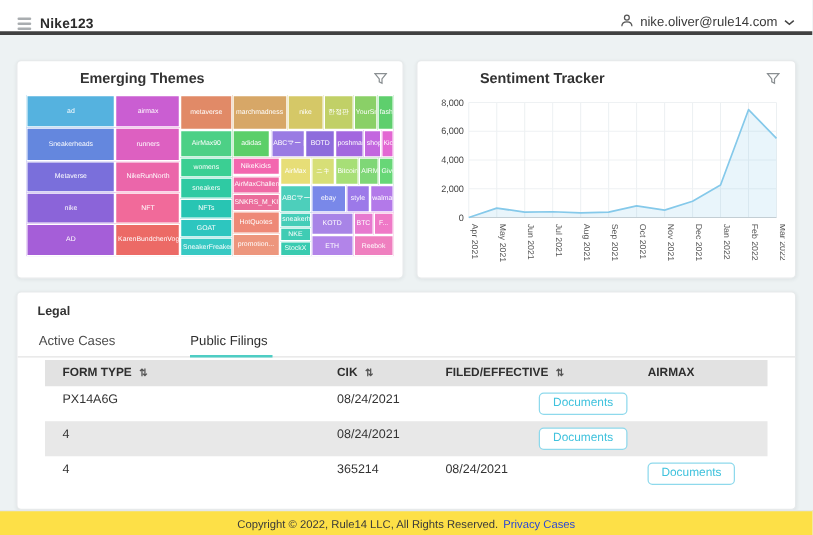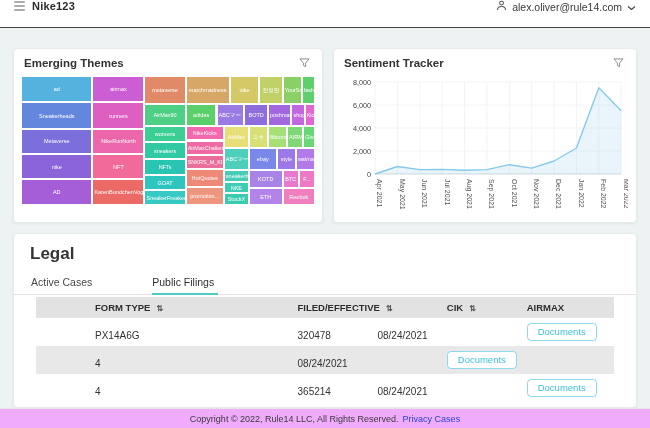--- a/index.html
+++ b/index.html
@@ -1,68 +1,68 @@
 <!DOCTYPE html>
 <html><head>
 <meta charset="utf-8">
 <style>
   * { margin:0; padding:0; box-sizing:border-box; }
   html,body { width:650px; height:428px; }
   body { font-family:"Liberation Sans", sans-serif; background:#edf2f3; color:#333; font-size:11px; overflow:hidden; }
 
   
-  .topbar { height:28px; background:#fff; border-bottom:1px solid #404040; display:flex; align-items:flex-start; justify-content:space-between; padding:0 14px; }
+  .topbar { height:28px; background:#fff; border-bottom:3px solid #404040; display:flex; align-items:flex-end; justify-content:space-between; padding:0 14px; }
   .brand-wrap { display:flex; align-items:center; gap:7px; }
   .burger { display:flex; flex-direction:column; gap:2px; cursor:pointer; }
   .burger span { width:11px; height:2px; background:#a9adb0; border-radius:1px; }
   .brand { font-size:11px; font-weight:bold; color:#2b2b2b; letter-spacing:.2px; }
   .user-wrap { display:flex; align-items:center; gap:5px; cursor:pointer; }
   .user-email { font-size:10.5px; color:#3a3a3a; }
 
   
   .main { padding:20px 13px 0 13px; }
   .row { display:flex; gap:10px; }
   .panel { background:#fff; border:1px solid #e7eaeb; border-radius:4px; box-shadow:0 1px 3px rgba(40,60,70,.07); }
   .panel-themes { width:310px; height:175px; }
   .panel-sentiment { flex:1; height:175px; }
-  .panel-head { display:flex; align-items:center; justify-content:space-between; padding:7px 10px 4px 10px; }
+  .panel-head { display:flex; align-items:center; justify-content:space-between; padding:7px 10px 4px 10px;margin-left:40px; }
   .panel-title { font-size:11.5px; font-weight:bold; color:#333; }
   .filter-btn { cursor:pointer; line-height:0; padding:2px; }
 
   
   .treemap { position:relative; margin:2px 7px 7px 7px; height:129px; overflow:hidden; }
   .tile { position:absolute; border:1px solid #fff; display:flex; align-items:center; justify-content:center; overflow:hidden; }
   .tile span { color:#fff; font-size:5.5px; line-height:1.1; text-align:center; white-space:nowrap; overflow:hidden; max-width:100%; padding:0 1px; }
 
   
   .chart-wrap { padding:0 8px 4px 6px; }
   .chart-wrap svg { display:block; width:100%; height:146px; }
 
   
   .panel-legal { margin-top:10px; height:175px; overflow:hidden; }
-  .legal-title { padding:10px 16px 8px 16px; font-size:17px; font-weight:bold; color:#333; }
+  .legal-title { padding:10px 16px 8px 16px; font-size:10px; font-weight:bold; color:#333; }
   .tabs { display:flex; border-bottom:1px solid #e3e3e3; padding-left:17px; }
   .tab { padding:4px 14px 6px 0; margin-right:46px; font-size:10.5px; color:#4a4a4a; cursor:pointer; position:relative; }
   .tab.active { color:#2f2f2f; }
   .tab.active::after { content:""; position:absolute; left:0; right:10px; bottom:-1px; height:2px; background:#4ecdc4; }
   .search-area { padding:8px 0 6px 27px; }
   .search-input { border:none; border-bottom:1px solid #b9bdbf; width:112px; font-size:9.5px; color:#555; padding:2px 1px 3px 1px; background:transparent; outline:none; font-family:"Liberation Sans",sans-serif; }
   .search-input::placeholder { color:#6b6b6b; }
 
   .ltable { margin:2px 22px 0 22px; font-size:10px; }
-  .trow { display:flex; align-items:flex-end;padding-left:45px; }
+  .trow { display:flex; align-items:flex-start; }
   .thead { background:#e2e2e2; font-weight:bold; font-size:9.5px; color:#2e2e2e; }
   .trow.alt { background:#e8e8e8; }
   .tcell { padding:5px 14px; }
   .c1 { width:38%; } .c2 { width:15%; } .c3 { width:28%; } .c4 { width:19%; }
   .sort-glyph { font-size:8px; color:#555; margin-left:6px; cursor:pointer; }
   .doc-btn { background:#fff; border:1px solid #8ed9ec; color:#3fc2dd; border-radius:4px; padding:2px 10px 3px 10px; font-size:9.5px; cursor:pointer; font-family:"Liberation Sans",sans-serif; }
 
   
-  .footer { position:absolute; left:0; right:0; bottom:0; height:20px; background:#f0abfc; border-top:1px solid #e4e7e8; display:flex; align-items:center; justify-content:center; gap:4px; font-size:9px; color:#3a3a3a; }
+  .footer { position:absolute; left:0; right:0; bottom:0; height:20px; background:#fde047; border-top:1px solid #e4e7e8; display:flex; align-items:center; justify-content:center; gap:4px; font-size:9px; color:#3a3a3a; }
   .footer a { color:#2945d8; text-decoration:none; cursor:pointer; }
 </style>
 </head>
 <body>
 
 <div class="topbar">
   <div class="brand-wrap">
     <div class="burger">
         <span></span>
         <span></span>
@@ -70,21 +70,21 @@
       </div>
     <div class="brand">Nike123</div>
   </div>
   <div class="user-wrap">
     <span>
       <svg width="11" height="11" viewBox="0 0 12 12">
           <circle cx="6" cy="3.4" r="2.1" fill="none" stroke="#555" stroke-width="1.1"></circle>
           <path d="M1.6 11 C1.6 8.4 3.5 7 6 7 C8.5 7 10.4 8.4 10.4 11" fill="none" stroke="#555" stroke-width="1.1"></path>
         </svg>
     </span>
-    <span class="user-email">alex.oliver@rule14.com</span>
+    <span class="user-email">nike.oliver@rule14.com</span>
     <span>
       <svg width="9" height="6" viewBox="0 0 9 6">
           <polyline points="1,1.5 4.5,4.5 8,1.5" fill="none" stroke="#444" stroke-width="1.2"></polyline>
         </svg>
     </span>
   </div>
 </div>
 
 <div class="main">
   <div class="row">
@@ -306,28 +306,27 @@
 
   <div class="panel panel-legal">
     <div class="legal-title">Legal</div>
     <div class="tabs">
       <div class="tab">Active Cases</div>
       <div class="tab active">Public Filings</div>
     </div>
     <div class="ltable">
       <div class="trow thead">
         <div class="tcell c1"><span>FORM TYPE</span><span class="sort-glyph">⇅</span></div>
+        <div class="tcell c2"><span>CIK</span><span class="sort-glyph">⇅</span></div>
         <div class="tcell c3"><span>FILED/EFFECTIVE</span><span class="sort-glyph">⇅</span></div>
-        <div class="tcell c2"><span>CIK</span><span class="sort-glyph">⇅</span></div>
         <div class="tcell c4"><span>AIRMAX</span></div>
       </div>
       <div id="table-body">
           <div class="trow">
             <div class="tcell c1">PX14A6G</div>
-            <div class="tcell c2">320478</div>
             <div class="tcell c3">08/24/2021</div>
             <div class="tcell c4"><button class="doc-btn">Documents</button></div>
           </div>
           <div class="trow alt">
             <div class="tcell c1">4</div>
             <div class="tcell c3">08/24/2021</div>
             <div class="tcell c4"><button class="doc-btn">Documents</button></div>
           </div>
           <div class="trow">
             <div class="tcell c1">4</div>

